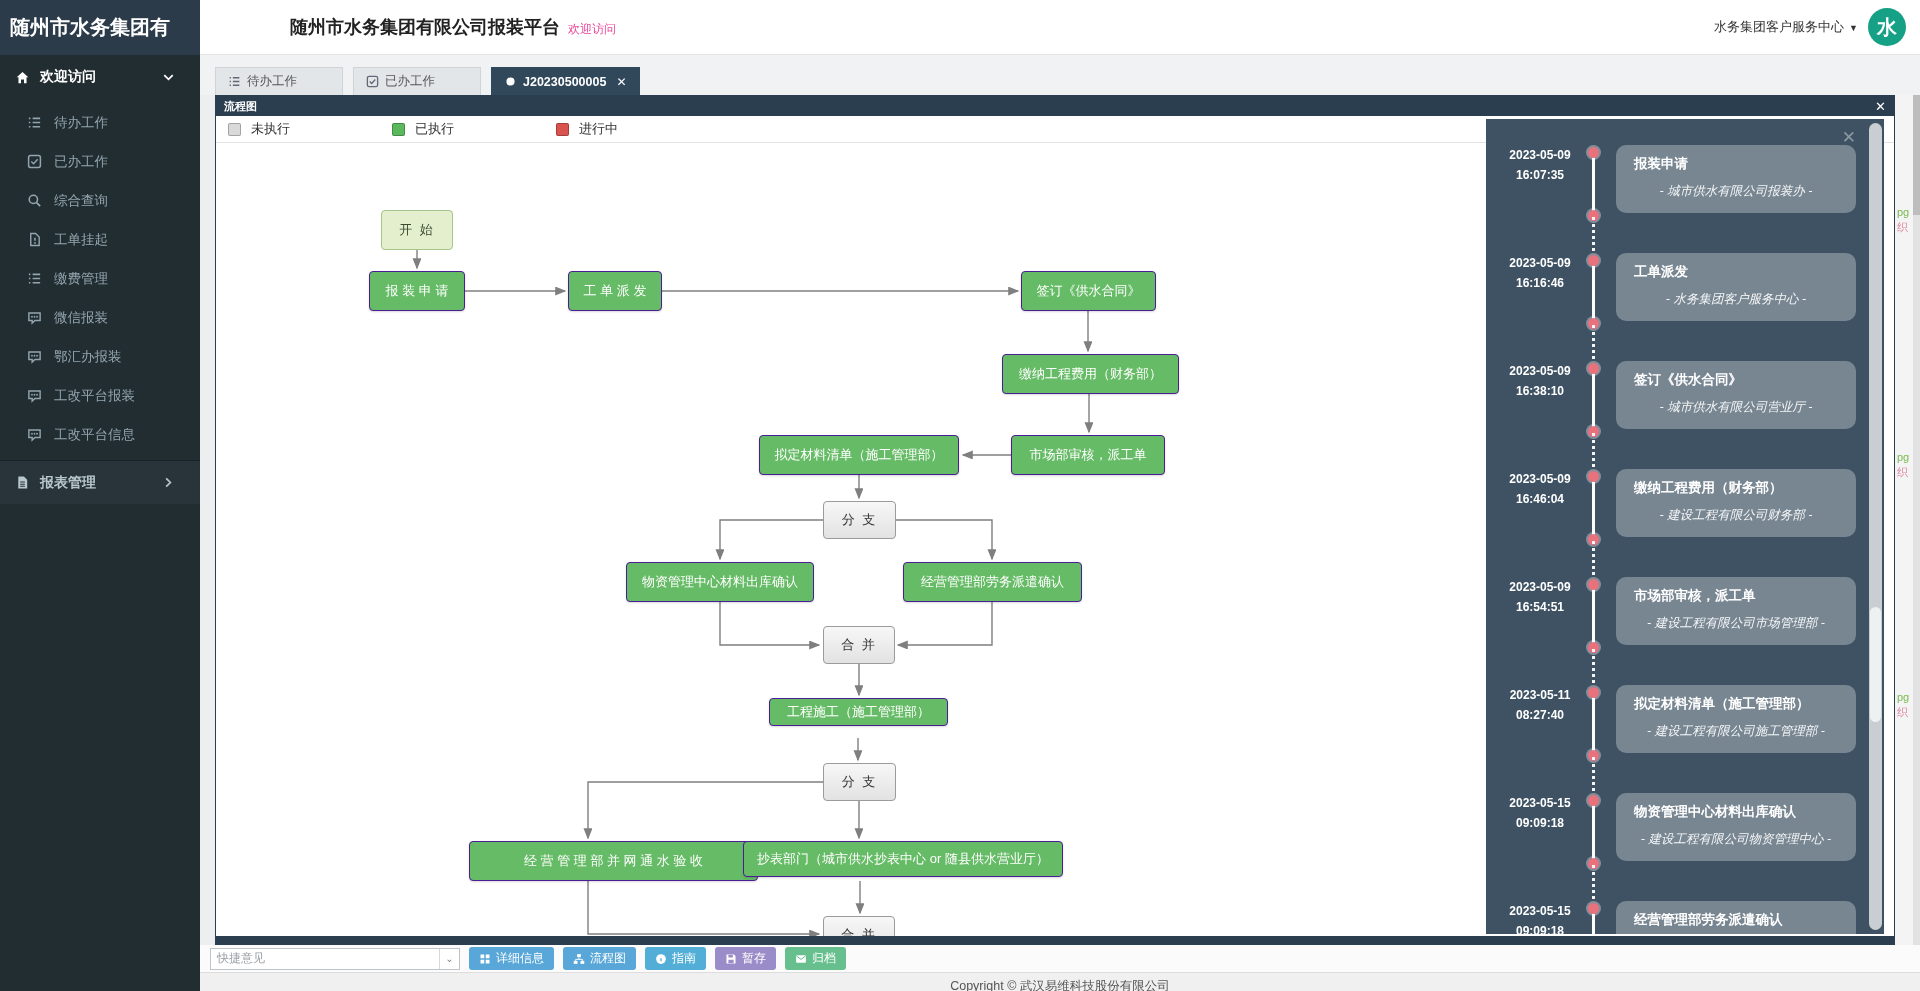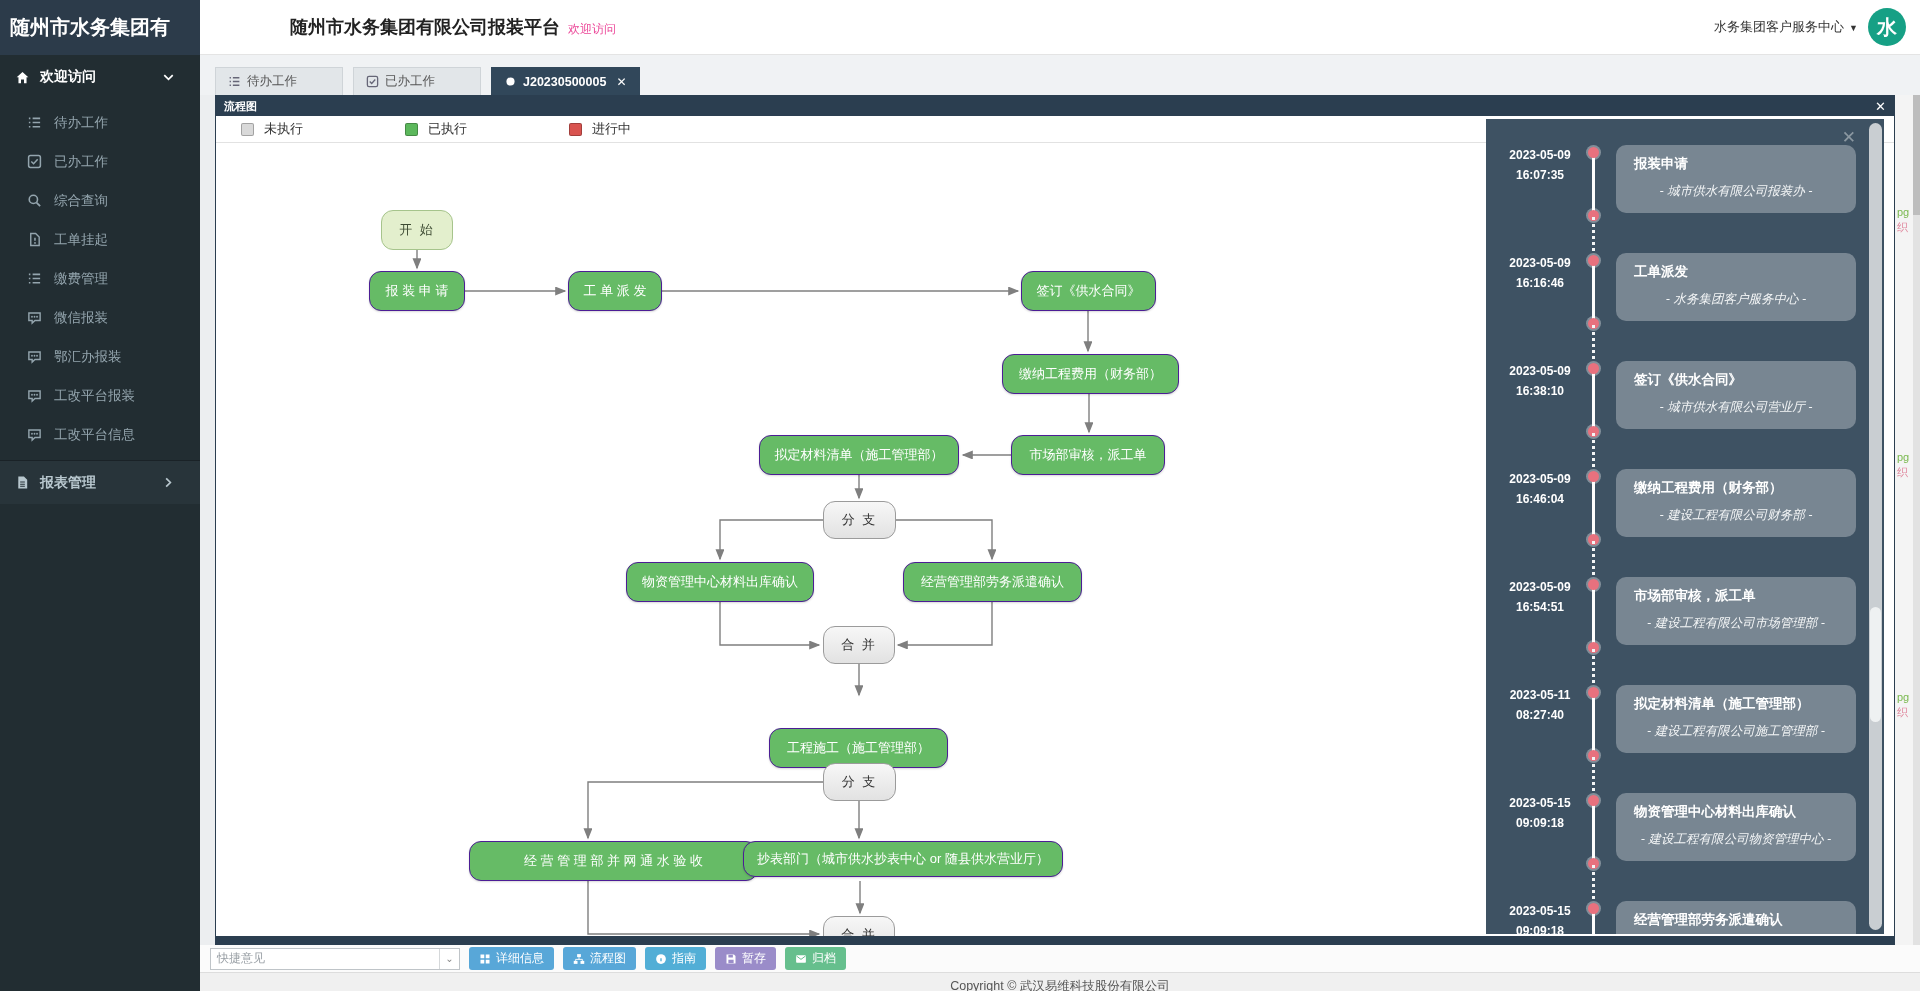--- a/index.html
+++ b/index.html
@@ -35,29 +35,29 @@
   .tab .icn { margin-right:6px; width:13px; height:13px; color:#667; }
   .tab.active { background:#31475a; color:#fff; font-weight:bold; border-color:#31475a; }
   .tab.active .icn { color:#fff; }
   .tab-close { margin-left:10px; font-weight:bold; font-size:12px; cursor:pointer; }
 
   
   .modal { position:absolute; left:215px; top:95px; width:1680px; height:850px; background:#fff; border:1px solid #2b3e50; z-index:10; }
   .modal-header { height:20px; background:#2b3e50; color:#fff; display:flex; align-items:center; padding:0 8px; }
   .modal-title { font-size:11px; font-weight:bold; }
   .modal-close { margin-left:auto; color:#fff; font-size:13px; font-weight:bold; cursor:pointer; line-height:1; }
-  .legend { height:27px; background:#fff; border-bottom:1px solid #e2e2e2; display:flex; align-items:center; padding-left:25px; }
+  .legend { height:27px; background:#fff; border-bottom:1px solid #e2e2e2; display:flex; align-items:center; padding-left:12px; }
   .legend-item { display:flex; align-items:center; margin-right:102px; font-size:13px; color:#333; }
   .legend-swatch { width:13px; height:13px; border-radius:2px; margin-right:10px; border:1px solid rgba(0,0,0,0.25); }
   .modal-bottom { position:absolute; left:0; right:0; bottom:0; height:8px; background:#2b3e50; }
 
   
   .flow-canvas { position:absolute; left:1px; top:48px; right:1px; bottom:8px; overflow:hidden; background:#fff; }
   .flow-svg { position:absolute; left:0; top:0; }
-  .flow-node { position:absolute; display:flex; align-items:center; justify-content:center; text-align:center; font-size:13px; border-radius:12px; padding:2px 8px; line-height:1.25; }
+  .flow-node { position:absolute; display:flex; align-items:center; justify-content:center; text-align:center; font-size:13px; border-radius:4px; padding:2px 8px; line-height:1.25; }
   .flow-node.task { background:#66bb66; border:1px solid #4c1d95; color:#fff; box-shadow:0 1px 2px rgba(0,0,0,.15); }
   .flow-node.start { background:#e3efcd; border:1px solid #a6c48c; color:#3c4a32; letter-spacing:2px; }
   .flow-node.gateway { background:linear-gradient(#f7f7f7,#e2e2e2); border:1px solid #9b9b9b; color:#333; letter-spacing:2px; }
 
   
   .tl-panel { position:absolute; top:23px; right:10px; bottom:10px; width:398px; background:#3e5263; overflow:hidden; }
   .tl-close { position:absolute; top:8px; right:28px; color:#8b98a1; font-size:17px; font-weight:bold; cursor:pointer; z-index:3; }
   .tl-scrollbar { position:absolute; right:2px; top:4px; bottom:4px; width:13px; background:#c9ced2; border-radius:7px; }
   .tl-thumb { position:absolute; left:1px; right:1px; top:60%; height:115px; background:#eef1f2; border-radius:6px; }
   .tl-list { position:absolute; left:12px; right:28px; top:26px; }
@@ -330,21 +330,21 @@
       </div>
       <div class="flow-node task" style="left:409px;top:418px;width:188px;height:40px">
         <span>物资管理中心材料出库确认</span>
       </div>
       <div class="flow-node task" style="left:686px;top:418px;width:179px;height:40px">
         <span>经营管理部劳务派遣确认</span>
       </div>
       <div class="flow-node gateway" style="left:606px;top:482px;width:72px;height:38px">
         <span>合 并</span>
       </div>
-      <div class="flow-node task" style="left:552px;top:584px;width:179px;height:40px">
+      <div class="flow-node task" style="left:552px;top:554px;width:179px;height:28px">
         <span>工程施工（施工管理部）</span>
       </div>
       <div class="flow-node gateway" style="left:606px;top:619px;width:73px;height:38px">
         <span>分 支</span>
       </div>
       <div class="flow-node task" style="left:252px;top:697px;width:289px;height:40px">
         <span>经 营 管 理 部 并 网 通 水 验 收</span>
       </div>
       <div class="flow-node task" style="left:526px;top:697px;width:320px;height:36px">
         <span>抄表部门（城市供水抄表中心 or 随县供水营业厅）</span>

